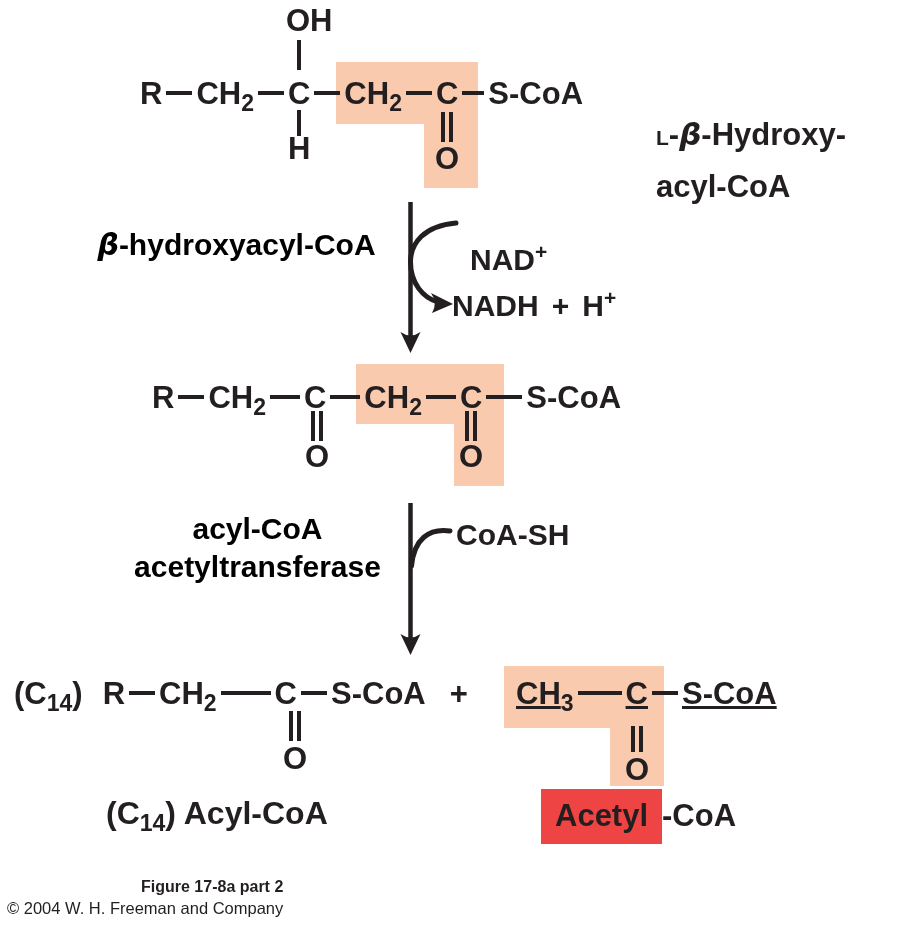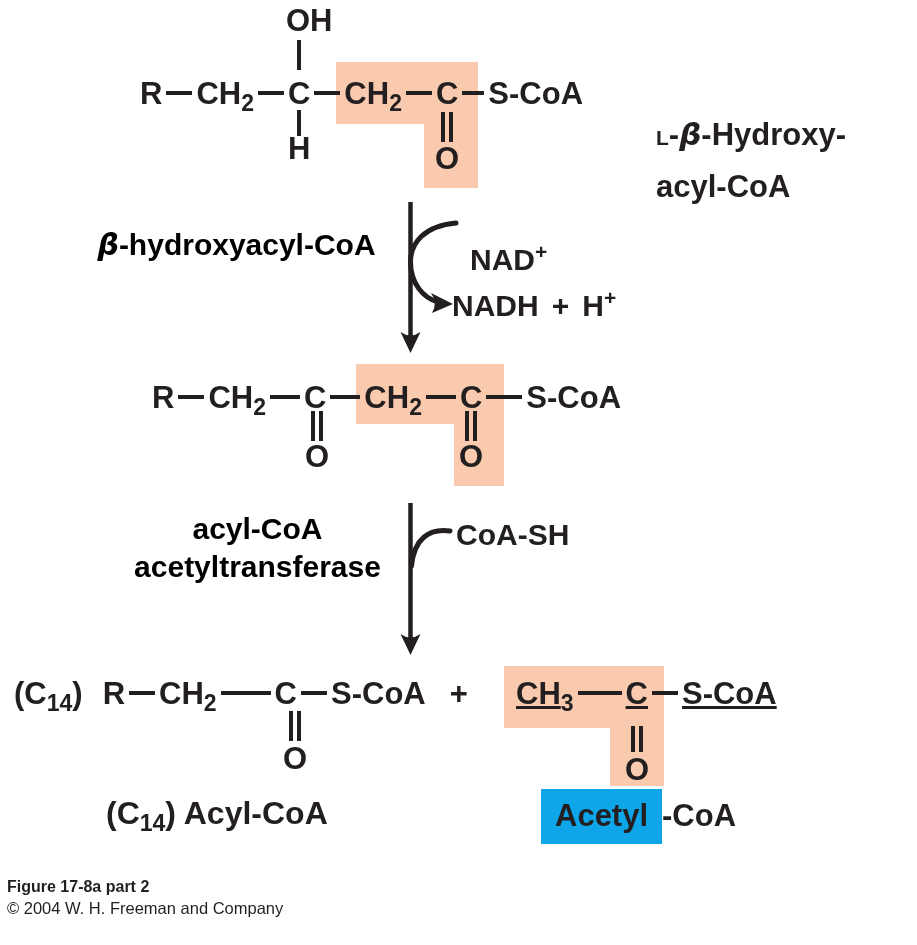--- a/index.html
+++ b/index.html
@@ -36,26 +36,26 @@
   
   .enzyme { position:absolute; z-index:2; color:#000000; font-weight:bold;
             font-size:30px; line-height:38px; text-align:center; white-space:nowrap; }
   
   .cofactor { position:absolute; z-index:2; font-weight:bold; font-size:30px;
               line-height:1; white-space:nowrap; }
   .plus-sp { margin:0 13px; }
   
   .acetyl-row { position:absolute; z-index:2; white-space:nowrap;
                 font-weight:bold; font-size:31px; line-height:1; }
-  .chip { background:#0ea5e9; padding:9px 14px 11px 14px; }
+  .chip { background:#ef4444; padding:9px 14px 11px 14px; }
   
   .overlay { position:absolute; left:0; top:0; z-index:3; pointer-events:none; }
   
   .caption { position:absolute; z-index:2; left:7px; top:876px;
-             font-size:16.5px; line-height:21.5px; }
+             font-size:16.5px; line-height:21.5px;text-align:right; }
   .cap-bold { font-weight:bold; font-size:16px; }
   .cap-italic { font-style:italic; }
 </style>
 </head>
 <body>
 
 <div class="canvas">
 
   <div class="hl" style="left:336px; top:62px;  width:142px; height:62px;"></div>
   <div class="hl" style="left:424px; top:124px; width:54px;  height:64px;"></div>

